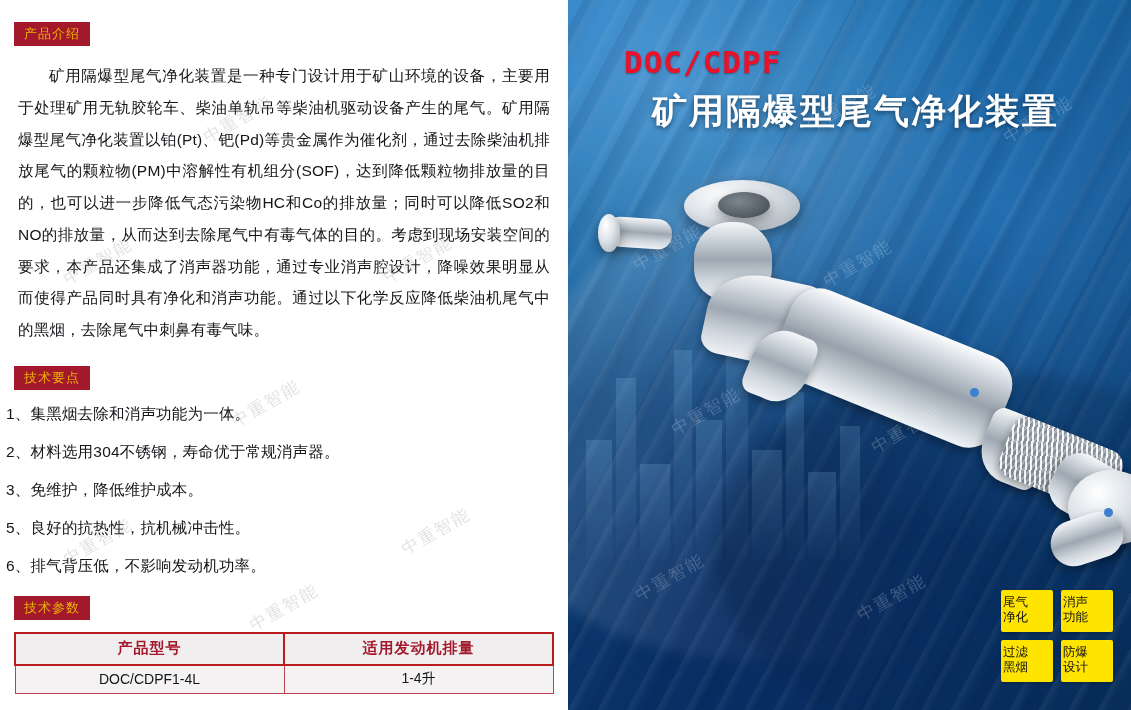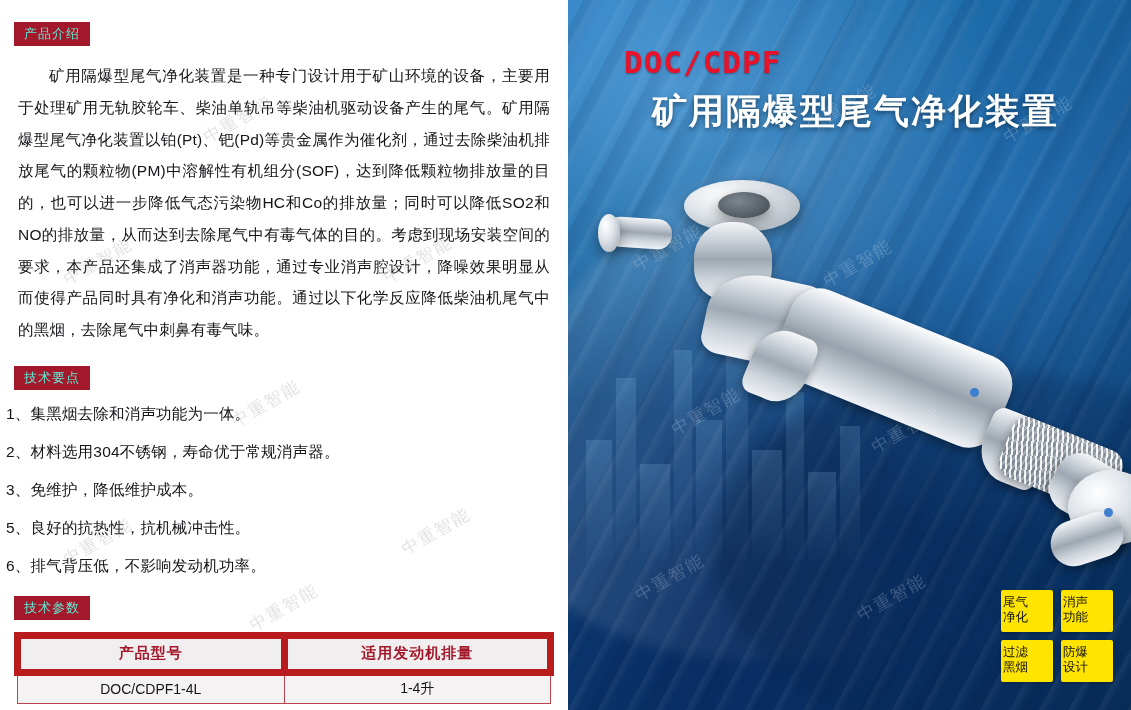--- a/index.html
+++ b/index.html
@@ -16,21 +16,21 @@
   .left {
     position: relative;
     width: 568px; height: 710px;
     background: #ffffff;
     padding: 0;
   }
 
   .tag {
     display: inline-block;
     background: #a3182a;
-    color: #5eead4;
+    color: #eab308;
     font-size: 13px;
     line-height: 1;
     padding: 5px 10px 6px 10px;
     letter-spacing: 1px;
     font-weight: normal;
   }
   .tag-wrap { padding-left: 14px; }
 
   .tag-intro { margin-top: 22px; }
   .tag-points { margin-top: 20px; }
@@ -67,21 +67,21 @@
     border-collapse: collapse;
     border: 1px solid #a3182a;
     table-layout: fixed;
   }
   table.params th {
     background: #f0eeef;
     color: #a3182a;
     font-size: 15px;
     font-weight: bold;
     padding: 5px 0 6px 0;
-    border: 7px solid #b91c1c;
+    border: 2px solid #b91c1c;
     text-align: center;
     letter-spacing: 1px;
   }
   table.params td {
     background: #f4f2f3;
     color: #15151a;
     font-size: 14px;
     padding: 4px 0 5px 0;
     border: 1px solid #b9444f;
     text-align: center;

